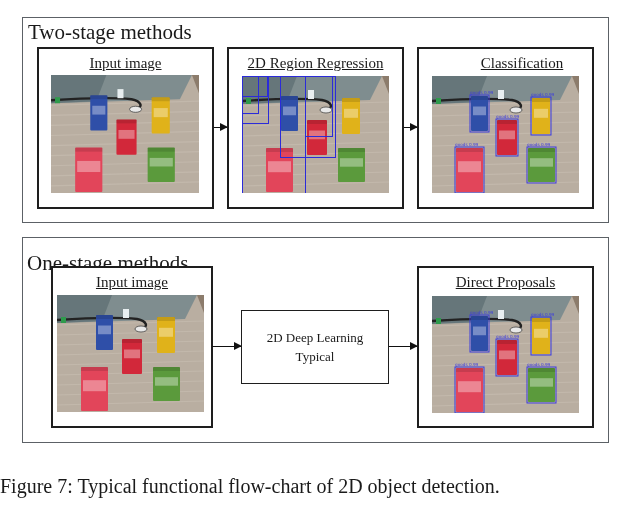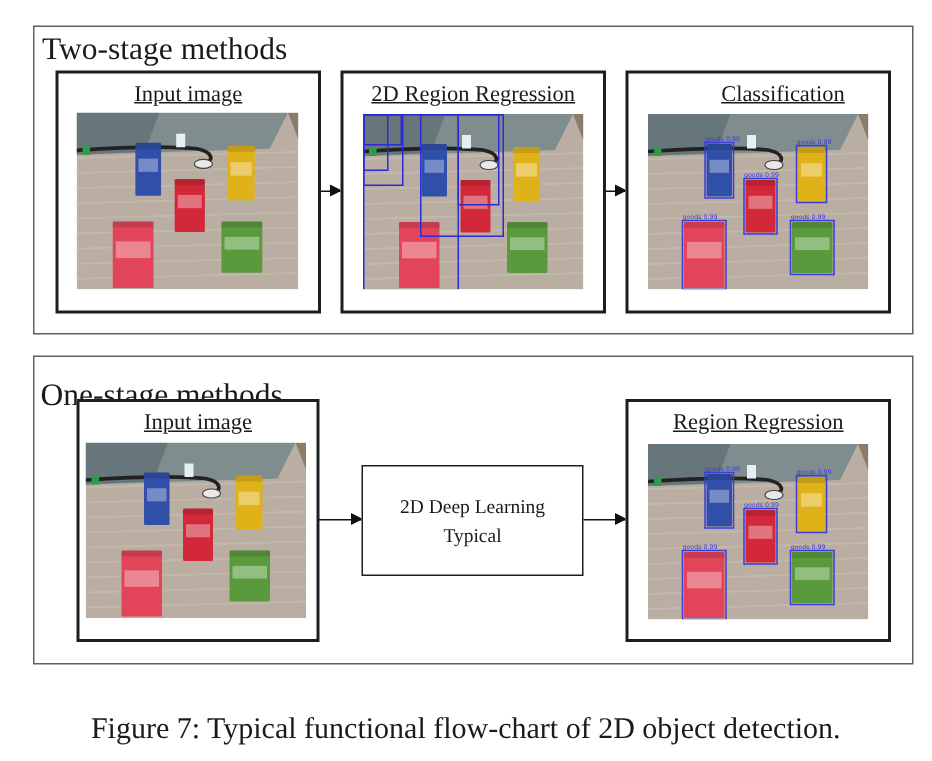--- a/index.html
+++ b/index.html
@@ -10,21 +10,21 @@
   .stage { position: absolute; border: 2px solid #1e1e1e; box-sizing: border-box; background: #fff; }
   .stage-label { position: absolute; left: 0; right: 0; text-align: center; font-size: 15px; line-height: 16px; white-space: nowrap; text-decoration: underline; }
   .photo { position: absolute; overflow: hidden; }
   .photo svg { display: block; width: 100%; height: 100%; }
   .arrow { position: absolute; height: 0; border-top: 1.5px solid #111; }
   .arrow::after { content: ""; position: absolute; right: -1px; top: -5.5px;
                   border-left: 8px solid #111; border-top: 4.5px solid transparent; border-bottom: 4.5px solid transparent; }
   .net-box { position: absolute; border: 1.5px solid #1e1e1e; box-sizing: border-box; background: #fff;
              display: flex; flex-direction: column; align-items: center; justify-content: center; }
   .net-line { font-size: 13px; line-height: 19px; white-space: nowrap; }
-  .caption { position: absolute; left: 0; right: 0; top: 475px; text-align: center; font-size: 20px; line-height: 22px; white-space: nowrap; }
+  .caption { position: absolute; left: 0; right: 0; top: 475px; text-align: left; font-size: 20px; line-height: 22px; white-space: nowrap; }
 </style>
 </head>
 <body>
 
 <div class="outer" style="left:22px; top:17px; width:587px; height:206px;"></div>
 <div class="section-title" style="left:28px; top:24px;">Two-stage methods</div>
 
 <div class="stage" style="left:37px; top:47px; width:177px; height:162px;">
   <div class="stage-label" style="top:6px;">Input image</div>
 </div>
@@ -211,21 +211,21 @@
 <div class="arrow" style="left:212px; top:346px; width:29px;"></div>
 
 <div class="net-box" style="left:241px; top:310px; width:148px; height:74px;text-align:center;">
   <div class="net-line">2D Deep Learning</div>
   <div class="net-line">Typical</div>
 </div>
 
 <div class="arrow" style="left:389px; top:346px; width:28px;"></div>
 
 <div class="stage" style="left:417px; top:266px; width:177px; height:162px;">
-  <div class="stage-label" style="top:6px;">Region Regression</div>
+  <div class="stage-label" style="top:6px;">Direct Proposals</div>
 </div>
 <div class="photo scene" style="left:432px; top:296px; width:147px; height:117px;">
     <svg viewBox="0 0 147 117" preserveAspectRatio="none">
       <rect x="0" y="0" width="147" height="117" fill="#b9aea1"></rect>
       <line x1="0" y1="30" x2="147" y2="26" stroke="#c9bfb3" stroke-width="1.2" opacity="0.6"></line>
       <line x1="0" y1="40" x2="147" y2="36" stroke="#c9bfb3" stroke-width="1.2" opacity="0.6"></line>
       <line x1="0" y1="50" x2="147" y2="46" stroke="#c9bfb3" stroke-width="1.2" opacity="0.6"></line>
       <line x1="0" y1="60" x2="147" y2="56" stroke="#c9bfb3" stroke-width="1.2" opacity="0.6"></line>
       <line x1="0" y1="70" x2="147" y2="66" stroke="#c9bfb3" stroke-width="1.2" opacity="0.6"></line>
       <line x1="0" y1="80" x2="147" y2="76" stroke="#c9bfb3" stroke-width="1.2" opacity="0.6"></line>

